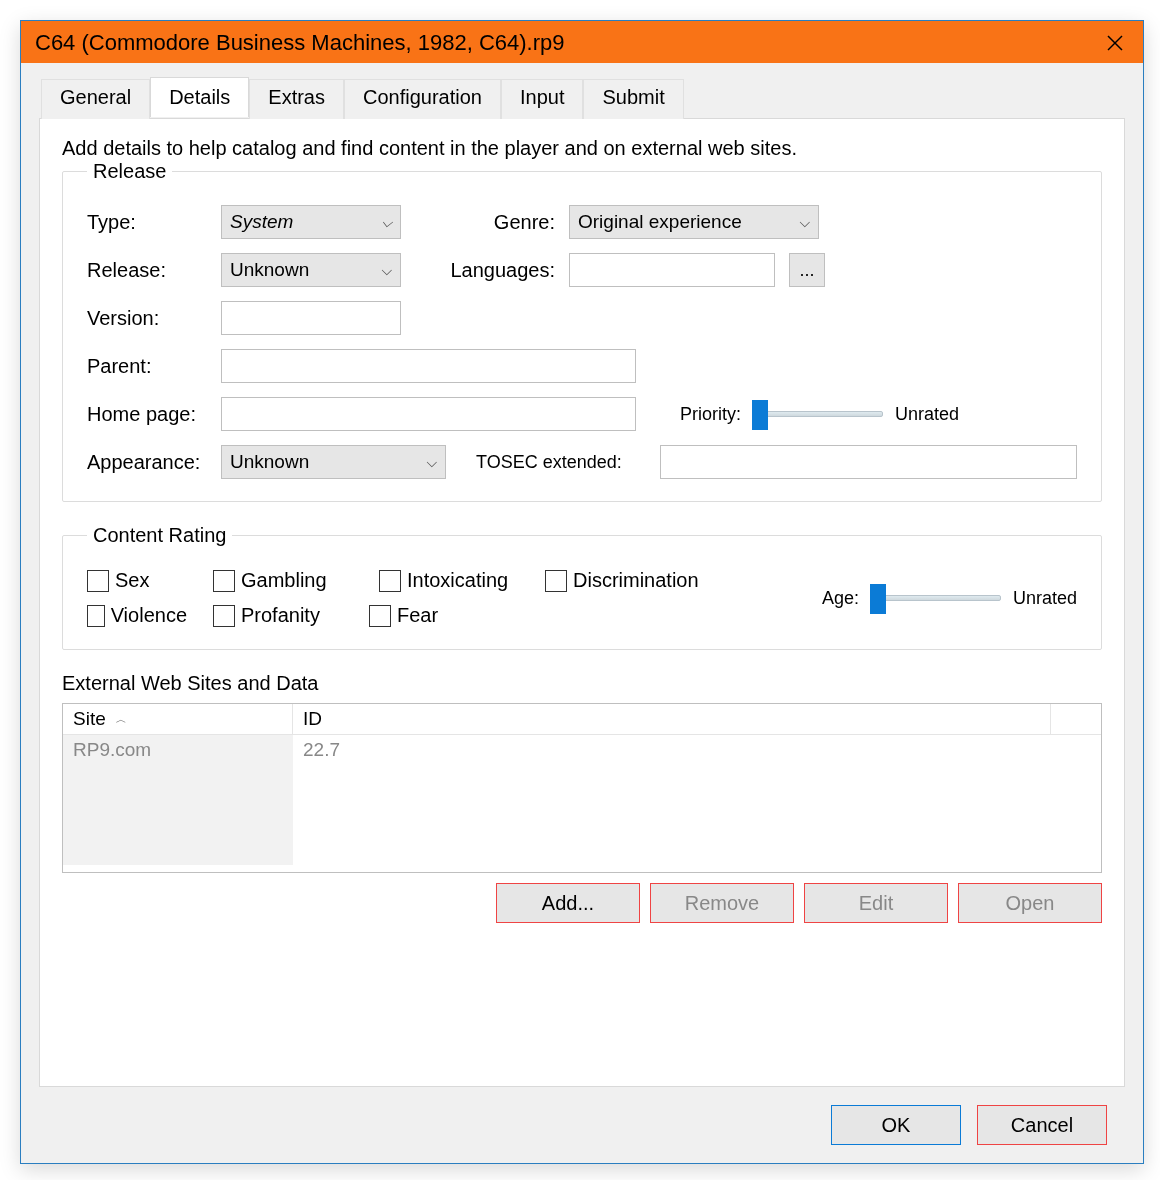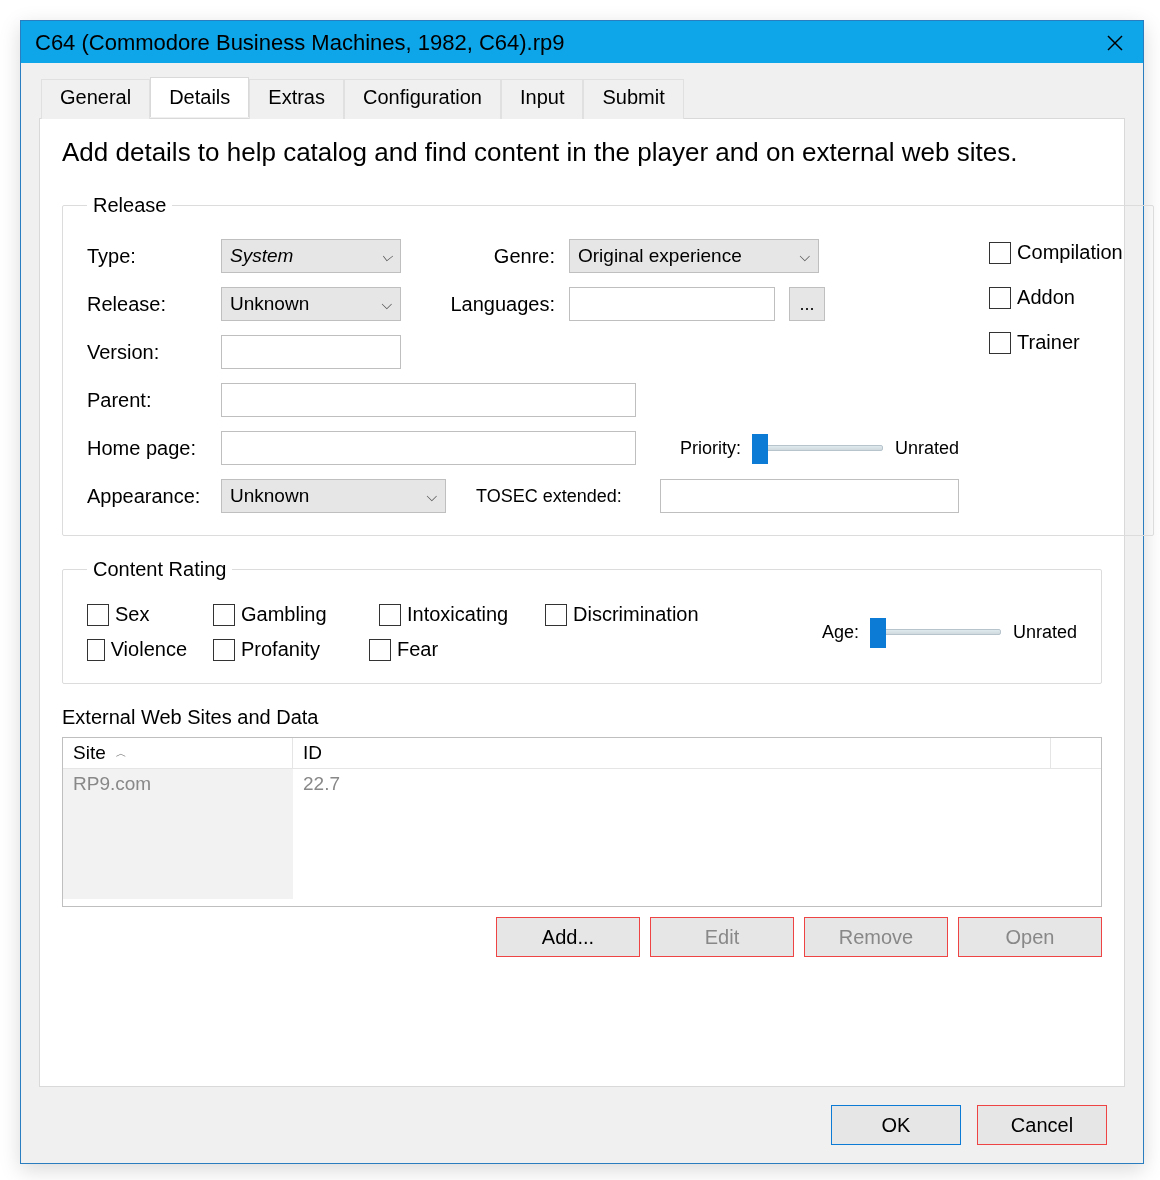--- a/index.html
+++ b/index.html
@@ -8,21 +8,21 @@
     padding: 20px;
     font-family: "Segoe UI", Tahoma, sans-serif;
     font-size: 18px;
     background: #fff;
     color: #000;
   }
   .dialog {
     width: 1124px;
     height: 1144px;
     border: 1px solid #2a7ec0;
-    background: #0ea5e9;
+    background: #f97316;
     display: flex;
     flex-direction: column;
     box-shadow: 0 6px 20px rgba(0,0,0,0.15);
   }
   .titlebar {
     display: flex;
     align-items: center;
     justify-content: space-between;
     padding: 8px 14px 6px 14px;
     font-size: 22px;
@@ -69,21 +69,21 @@
   .panel {
     flex: 1;
     background: #fff;
     border: 1px solid #d9d9d9;
     padding: 18px 22px 18px 22px;
     display: flex;
     flex-direction: column;
     position: relative;
     z-index: 1;
   }
-  .intro { font-size: 26px; margin-bottom: 26px; }
+  .intro { font-size: 20px; }
   fieldset {
     border: 1px solid #dcdcdc;
     border-radius: 2px;
     margin: 0 0 22px 0;
     padding: 22px 24px 22px 24px;
     position: relative;
   }
   fieldset > legend {
     padding: 0 6px;
     font-size: 20px;
@@ -264,34 +264,20 @@
               <span class="lbl">Appearance:</span>
               <div class="select" style="width:225px;">
                 <span>Unknown</span>
                 <span class="chev">⌵</span>
               </div>
               <span style="margin-left:16px;width:170px;">TOSEC extended:</span>
               <div class="textinput" style="flex:1;"></div>
             </div>
           </div>
 
-          <div class="rightcol" style="width:170px; padding-left:30px;">
-            <label class="checkbox">
-                <span class="box"></span>
-                <span>Compilation</span>
-              </label>
-            <label class="checkbox">
-                <span class="box"></span>
-                <span>Addon</span>
-              </label>
-            <label class="checkbox">
-                <span class="box"></span>
-                <span>Trainer</span>
-              </label>
-          </div>
         </div>
       </fieldset>
 
       <fieldset>
         <legend>Content Rating</legend>
         <div style="display:flex; align-items:center; gap:40px;">
           <div>
             <div style="display:flex; gap:26px; margin-bottom:12px;">
               <label class="checkbox" style="width:100px;">
                   <span class="box"></span>
@@ -345,22 +331,22 @@
           <div class="col-id">ID</div>
           <div style="width:50px;"></div>
         </div>
         <div class="sites-row">
           <div class="cell-site">RP9.com</div>
           <div class="cell-id">22.7</div>
         </div>
       </div>
       <div class="btn-row">
         <div class="btn">Add...</div>
+        <div class="btn disabled">Remove</div>
         <div class="btn disabled">Edit</div>
-        <div class="btn disabled">Remove</div>
         <div class="btn disabled">Open</div>
       </div>
     </div>
 
     <div class="footer">
       <div class="btn primary">OK</div>
       <div class="btn">Cancel</div>
     </div>
   </div>
 </div>

